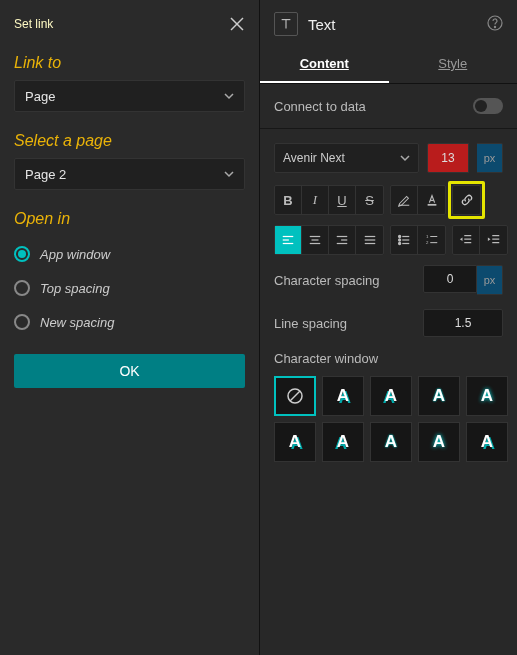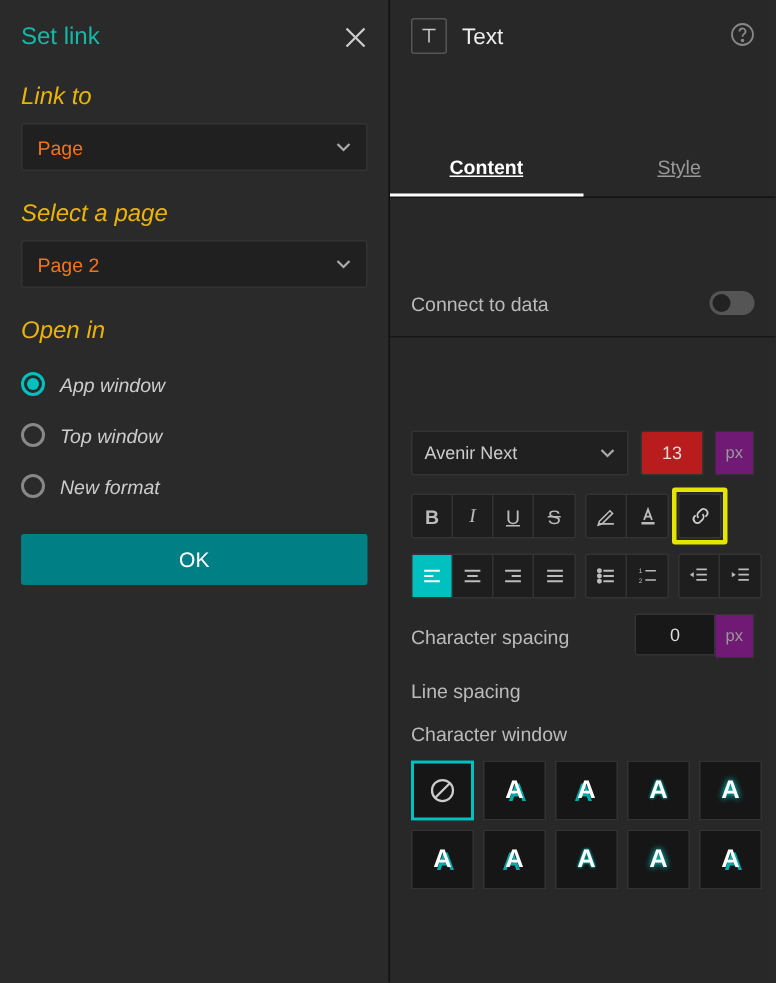--- a/index.html
+++ b/index.html
@@ -1,27 +1,27 @@
 <!DOCTYPE html>
 <html><head>
 <meta charset="utf-8">
 <style>
   * { box-sizing: border-box; margin: 0; padding: 0; font-family: -apple-system, "Segoe UI", Arial, sans-serif; }
   body { background: #2a2a2a; width: 517px; height: 655px; display: flex; color: #ccc; font-size: 13px; overflow: hidden; }
   .left-panel { width: 259px; background: #2a2a2a; padding: 16px 14px; display: flex; flex-direction: column; }
-  .right-panel { width: 258px; background: #282828; border-left: 1px solid #111; display: flex; flex-direction: column; gap: 48px; }
+  .right-panel { width: 258px; background: #282828; border-left: 1px solid #111; display: flex; flex-direction: column; }
 
   .lp-header { display: flex; justify-content: space-between; align-items: center; margin-bottom: 14px; }
-  .lp-title { color: #14b8a6; font-size: 16px; }
+  .lp-title { color: #fef9c3; font-size: 12px; }
   .close-x { cursor: pointer; color: #ccc; }
   .close-x svg { width: 16px; height: 16px; display:block; }
 
   .field-label { color: #eab308; font-size: 16px; margin-top: 8px; margin-bottom: 8px; font-style: italic; }
 
-  .select-box { background: #202020; border: 1px solid #333; border-radius: 2px; height: 32px; display: flex; align-items: center; justify-content: space-between; padding: 0 10px; color: #f97316; cursor: pointer; margin-bottom: 12px; }
+  .select-box { background: #202020; border: 1px solid #333; border-radius: 2px; height: 32px; display: flex; align-items: center; justify-content: space-between; padding: 0 10px; color: #e5e5e5; cursor: pointer; margin-bottom: 12px; }
   .chev svg { width: 10px; height: 10px; display:block; }
 
   .radio-group { display: flex; flex-direction: column; gap: 18px; margin-top: 10px; margin-bottom: 24px; font-style: italic; }
   .radio-row { display: flex; align-items: center; gap: 10px; cursor: pointer; }
   .radio { width: 16px; height: 16px; border-radius: 50%; border: 2px solid #888; display: inline-flex; align-items: center; justify-content: center; }
   .radio.selected { border-color: #00c1bf; }
   .radio.selected::after { content:""; width: 8px; height: 8px; border-radius:50%; background:#00c1bf; }
 
   .ok-btn { background: #007f84; color: #fff; border: none; height: 34px; border-radius: 2px; font-size: 14px; cursor: pointer; width: 100%; }
 
@@ -49,21 +49,21 @@
   .toggle.on::after { left:16px; background:#222; }
 
   .tooltip-input { background:#181818; border:1px solid #333; height:30px; width:100%; border-radius:2px; margin-top:6px; }
 
   .tf-header { display:flex; justify-content:space-between; align-items:center; margin-bottom:12px; }
   .clear-fmt svg { width:14px;height:14px; cursor:pointer; }
 
   .font-row { display:flex; gap:8px; margin-bottom:12px; }
   .font-select { flex:1; background:#202020; border:1px solid #333; height:30px; display:flex; align-items:center; justify-content:space-between; padding:0 8px; border-radius:2px; cursor:pointer; font-size:12px; }
   .size-input { width:42px; background:#b91c1c; border:1px solid #333; height:30px; color:#ddd; text-align:center; border-radius:2px 0 0 2px; font-size:12px; }
-  .unit-box { width:26px; background:#701a75; border:1px solid #333; border-left:none; height:30px; display:flex; align-items:center; justify-content:center; color:#999; font-size:11px; border-radius:0 2px 2px 0; }
+  .unit-box { width:26px; background:#0c4a6e; border:1px solid #333; border-left:none; height:30px; display:flex; align-items:center; justify-content:center; color:#999; font-size:11px; border-radius:0 2px 2px 0; }
 
   .icon-row { display:flex; gap:6px; margin-bottom:10px; }
   .icon-group { display:flex; background:#1e1e1e; border:1px solid #333; border-radius:2px; }
   .icon-btn { width:27px; height:28px; display:flex; align-items:center; justify-content:center; cursor:pointer; border-right:1px solid #333; color:#bbb; }
   .icon-btn:last-child { border-right:none; }
   .icon-btn.active { background:#00c1bf; color:#fff; }
   .icon-btn svg { width:14px; height:14px; }
   .link-wrap { position:relative; }
   .highlight-box { position:absolute; top:-4px; left:-4px; right:-4px; bottom:-4px; border:3px solid #e5e500; pointer-events:none; border-radius:2px; }
 
@@ -118,25 +118,25 @@
   </div>
 
   <div class="field-label">Open in</div>
   <div class="radio-group">
     <div class="radio-row">
       <span class="radio selected"></span>
       <span>App window</span>
     </div>
     <div class="radio-row">
       <span class="radio"></span>
-      <span>Top window</span>
+      <span>Top spacing</span>
     </div>
     <div class="radio-row">
       <span class="radio"></span>
-      <span>New format</span>
+      <span>New spacing</span>
     </div>
   </div>
 
   <button class="ok-btn">OK</button>
 </div>
 
 <div class="right-panel">
   <div class="rp-header">
     <div class="rp-header-left">
       <div class="widget-icon">
@@ -293,20 +293,23 @@
     <div class="num-input-row">
       <span class="row-label">Character spacing</span>
       <div class="num-wrap">
         <input class="num-input withunit" value="0" style="">
         <div class="unit-box">px</div>
       </div>
     </div>
 
     <div class="num-input-row">
       <span class="row-label">Line spacing</span>
+      <div class="num-wrap">
+        <input class="num-input" style="width: 80px;" value="1.5">
+      </div>
     </div>
 
     <div class="effect-label">Character window</div>
     <div class="effect-grid">
       <div class="effect-cell selected no-svg">
           <svg viewBox="0 0 18 18" stroke="#ccc" stroke-width="1.5" fill="none">
             <circle cx="9" cy="9" r="7"></circle>
             <line x1="4" y1="14" x2="14" y2="4"></line>
           </svg>
         </div>

